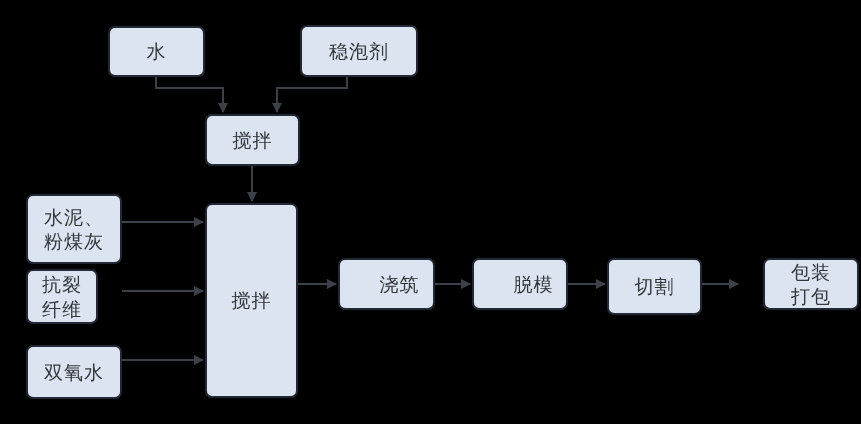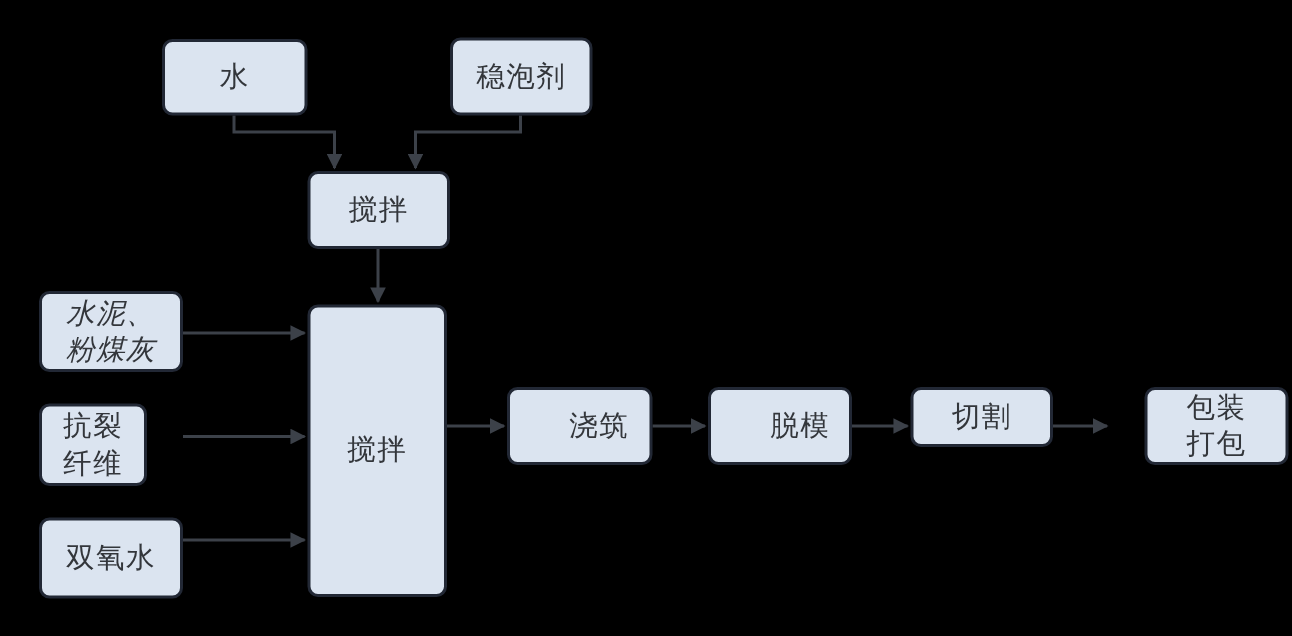--- a/index.html
+++ b/index.html
@@ -32,29 +32,29 @@
   .node-label {
     color: var(--text, #33363b);
     font-size: 19px;
     line-height: 1.28;
     text-align: center;
     white-space: pre-line;
     letter-spacing: 1px;
   }
   
   .n-water      { left:108px; top:26px;  width:97px; height:51px; }
-  .n-stabilizer { left:300px; top:25px;  width:95px; height:52px; }
+  .n-stabilizer { left:300px; top:25px;  width:118px; height:52px; }
   .n-mix-foam   { left:205px; top:114px; width:95px; height:52px; }
-  .n-cement     { left:26px;  top:194px; width:96px; height:54px;font-style:italic; }
+  .n-cement     { left:26px;  top:194px; width:96px; height:70px; }
   .n-fiber      { left:26px;  top:269px; width:72px; height:55px; }
   .n-peroxide   { left:26px;  top:345px; width:96px; height:54px; }
   .n-mix-main   { left:205px; top:203px; width:93px; height:195px; }
   .n-pour       { left:338px; top:258px; width:97px; height:52px;padding-left:26px; }
   .n-demold     { left:472px; top:258px; width:96px; height:52px;padding-left:27px; }
-  .n-cut        { left:607px; top:258px; width:95px; height:40px; }
+  .n-cut        { left:607px; top:258px; width:95px; height:57px; }
   .n-pack       { left:763px; top:258px; width:96px; height:52px; }
 </style>
 </head>
 <body>
 
 <div class="canvas">
 
   <svg class="connectors" viewBox="0 0 861 424" xmlns="http://www.w3.org/2000/svg">
     <defs>
       <marker id="arrowhead" viewBox="0 0 10 10" refX="9" refY="5" markerWidth="5.2" markerHeight="5.2" orient="auto-start-reverse">

